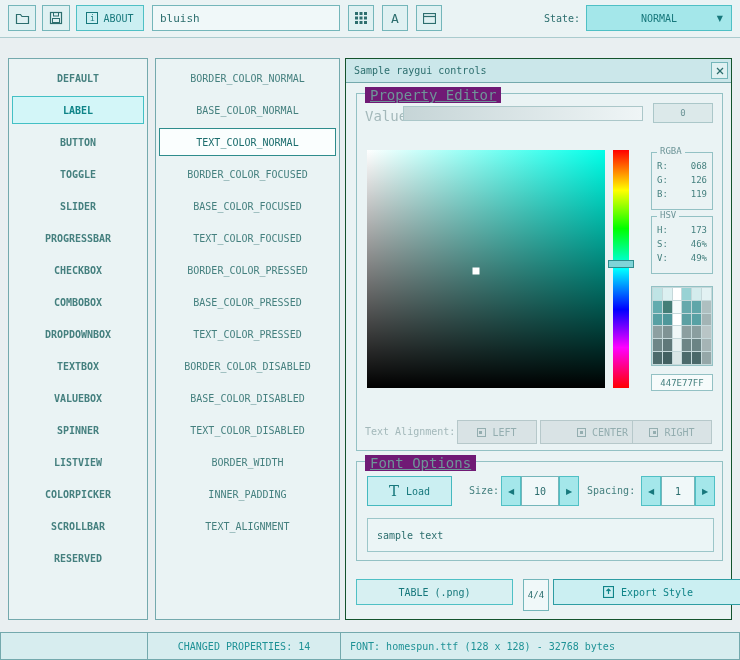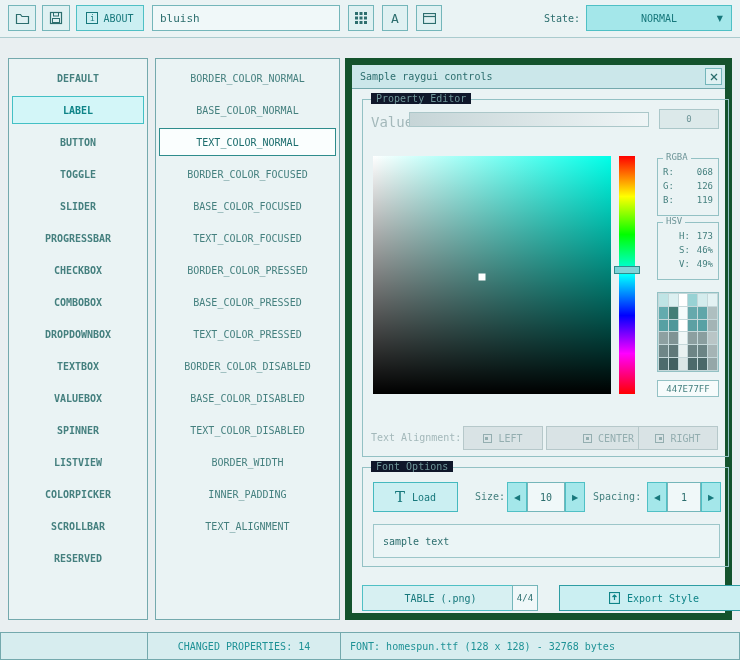--- a/index.html
+++ b/index.html
@@ -23,47 +23,47 @@
   
   .panel{position:absolute;top:58px;height:562px;background:#EAF3F4;border:1px solid #74A9AD;padding:5px 3px;}
   .panel.controls{left:8px;width:140px;font-weight:bold;}
   .panel.props{left:155px;width:185px;}
   .list-item{height:28px;margin-bottom:4px;display:flex;align-items:center;justify-content:center;
         font-size:10px;color:#45807F;border:1px solid transparent;cursor:pointer;}
   .controls .list-item.selected{background:#D3F6F8;border-color:#43C0C5;color:#0F8488;}
   .props .list-item.selected{background:#FAFEFE;border-color:#2E8C8C;color:#1C6D6D;}
 
   
-  .window{position:absolute;left:345px;top:58px;width:387px;height:562px;background:#EAF3F4;border:7px solid #14532d;}
+  .window{position:absolute;left:345px;top:58px;width:387px;height:562px;background:#EAF3F4;border:1px solid #14532d;}
   .titlebar{position:absolute;left:0;top:0;right:0;height:24px;background:#CBE7EA;border-bottom:1px solid #74A9AD;
         display:flex;align-items:center;padding-left:8px;font-size:10px;color:#2C6E6E;cursor:move;}
   .close-btn{position:absolute;right:3px;top:3px;width:17px;height:17px;background:#DFF1F2;border:1px solid #74B6BA;
         display:flex;align-items:center;justify-content:center;cursor:pointer;padding:0;}
 
   .groupbox{position:absolute;border:1px solid #93C1C4;}
   .gb-pe{left:10px;top:34px;width:367px;height:358px;}
   .gb-fo{left:10px;top:402px;width:367px;height:100px;}
-  .group-legend{position:absolute;top:-7px;left:8px;background:#0f172a;padding:0 5px;font-size:10px;color:#6E9598;}
+  .group-legend{position:absolute;top:-7px;left:8px;background:#701a75;padding:0 5px;font-size:14px;color:#6E9598;text-decoration:underline;}
 
   .value-label{position:absolute;left:8px;top:14px;font-size:14px;color:#A3B8BA;}
   .value-slider{position:absolute;left:46px;top:12px;width:240px;height:15px;border:1px solid #ABC7C9;
         background:linear-gradient(to right,#C6D5D7,#EFF5F6);cursor:pointer;}
   .value-box{position:absolute;left:296px;top:9px;width:60px;height:20px;background:#DCE9EA;border:1px solid #ABC7C9;
         display:flex;align-items:center;justify-content:center;font-size:9px;color:#6E9598;}
 
   .picker{position:absolute;left:10px;top:56px;width:238px;height:238px;cursor:crosshair;
         background:linear-gradient(to bottom,rgba(0,0,0,0),#000),linear-gradient(to right,#FFFFFF,#00FFE8);}
   .picker-cursor{position:absolute;left:46%;top:51%;width:7px;height:7px;background:#FFFFFF;transform:translate(-50%,-50%);}
   .hue{position:absolute;left:256px;top:56px;width:16px;height:238px;cursor:pointer;
         background:linear-gradient(to bottom,#F00 0%,#FF0 17%,#0F0 33%,#0FF 50%,#00F 67%,#F0F 83%,#F00 100%);}
   .hue-handle{position:absolute;left:-5px;top:calc(48% - 4px);width:26px;height:8px;background:#7FD4D8;border:1px solid #2E8C8C;}
 
   .side-box{position:absolute;left:294px;width:62px;height:58px;border:1px solid #93C1C4;}
   .side-box.rgba{top:58px;}
-  .side-box.hsv{top:122px;padding-left:16px;}
+  .side-box.hsv{top:122px;}
   .side-legend{position:absolute;top:-7px;left:5px;background:#EAF3F4;padding:0 3px;font-size:9px;color:#6E9598;}
   .side-row{display:flex;justify-content:space-between;padding:0 5px;font-size:9px;color:#45807F;margin-top:4px;}
   .side-row:first-of-type{margin-top:8px;}
 
   .palette{position:absolute;left:294px;top:192px;width:62px;height:80px;border:1px solid #93C1C4;background:#C5D8DA;
         display:grid;grid-template-columns:repeat(6,1fr);grid-auto-rows:1fr;gap:1px;padding:1px;}
   .pal-cell{cursor:pointer;}
   .hex-box{position:absolute;left:294px;top:280px;width:62px;height:17px;background:#F6FBFB;border:1px solid #93C1C4;
         display:flex;align-items:center;justify-content:center;font-size:9px;color:#45807F;}
 
@@ -82,21 +82,21 @@
   .fo-label{position:absolute;top:23px;font-size:10px;color:#45807F;}
   .spin-btn{position:absolute;top:14px;width:20px;height:30px;background:#A4E7EA;border:1px solid #4FC0C5;color:#17787C;
         display:flex;align-items:center;justify-content:center;font-family:"DejaVu Sans",sans-serif;font-size:8px;cursor:pointer;padding:0;}
   .spin-box{position:absolute;top:14px;height:30px;background:#F0F8F9;border:1px solid #74B6BA;color:#2C6E6E;
         font-size:10px;display:flex;align-items:center;justify-content:center;}
   .sample-box{position:absolute;left:10px;top:56px;width:347px;height:34px;background:#EBF5F6;border:1px solid #9CC6C9;
         display:flex;align-items:center;padding-left:9px;font-size:10px;color:#2C6E6E;}
 
   .table-btn{position:absolute;left:10px;top:520px;width:157px;height:26px;background:#D7F0F2;border:1px solid #4FC0C5;
         color:#17787C;font-size:10px;display:flex;align-items:center;justify-content:center;cursor:pointer;font-family:inherit;}
-  .ratio-box{position:absolute;left:160px;top:520px;width:26px;height:26px;background:#F0F8F9;border:1px solid #74B6BA;
+  .ratio-box{position:absolute;left:177px;top:520px;width:26px;height:32px;background:#F0F8F9;border:1px solid #74B6BA;
         font-size:9px;display:flex;align-items:center;justify-content:center;color:#2C6E6E;}
   .export-btn{position:absolute;left:207px;top:520px;width:190px;height:26px;background:#CBEFF2;border:1px solid #2E9DA3;
         color:#0F8488;font-size:10px;display:flex;align-items:center;justify-content:center;gap:7px;cursor:pointer;font-family:inherit;}
 
   
   .statusbar{position:absolute;left:0;top:632px;width:740px;height:28px;display:flex;}
   .status-cell{height:28px;background:#D7EDEF;border:1px solid #74A9AD;display:flex;align-items:center;font-size:10px;color:#1F9296;}
   .status-cell + .status-cell{margin-left:-1px;}
   .sc1{width:148px;}
   .sc2{width:194px;justify-content:center;}

